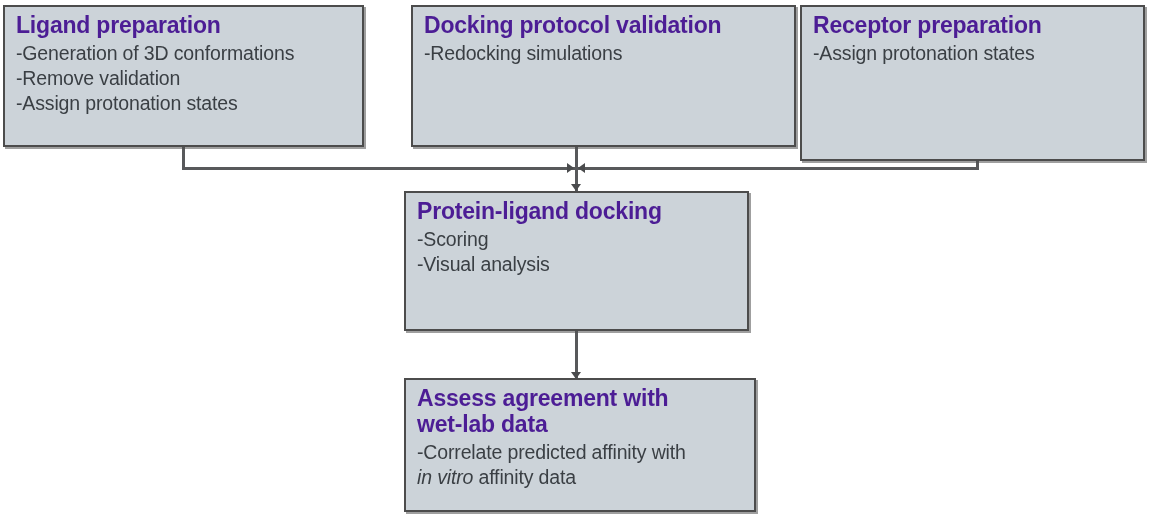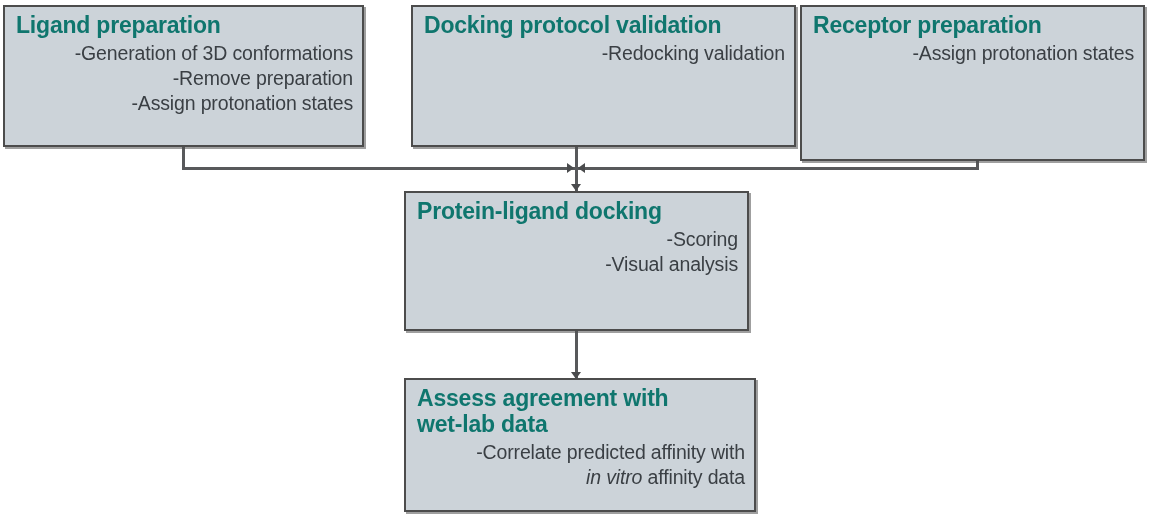--- a/index.html
+++ b/index.html
@@ -26,33 +26,32 @@
     box-sizing: border-box;
     background: #ccd3d9;
     border: 2px solid #4c4c4c;
     box-shadow: 2px 2px 0 0 rgba(80,80,80,0.55);
     padding: 6px 9px 6px 11px;
   }
   .node .title {
     font-weight: bold;
     font-size: 23px;
     line-height: 1.12;
-    color: #0f766e;
+    color: #4c1d95;
     letter-spacing: -0.2px;
     margin: 0 0 2px 0;
     white-space: pre-line;
   }
   .node .bullet {
     font-size: 19.5px;
     line-height: 1.3;
     color: #3a3f44;
     letter-spacing: -0.15px;
     white-space: pre-wrap;
     margin: 0;
-    text-align: right;
   }
   .node .bullet em {
     font-style: italic;
   }
 
   
   .conn {
     position: absolute;
     background: #58595b;
   }
@@ -90,27 +89,27 @@
   <div class="arrowhead" style="left:571px; top:184px;"></div>
   <div class="arrow-side right" style="left:567px; top:163px;"></div>
   <div class="arrow-side left" style="left:578px; top:163px;"></div>
 
   <div class="conn v" style="left:575px; top:330px; height:48px;"></div>
   <div class="arrowhead" style="left:571px; top:372px;"></div>
 
   <div class="node" style="left:3px; top:5px; width:361px; height:142px;">
     <div class="title">Ligand preparation</div>
     <div class="bullet">-Generation of 3D conformations</div>
-    <div class="bullet">-Remove preparation</div>
+    <div class="bullet">-Remove validation</div>
     <div class="bullet">-Assign protonation states</div>
   </div>
 
   <div class="node" style="left:390px; top:5px; width:385px; height:142px;margin-left:21px;">
     <div class="title">Docking protocol validation</div>
-    <div class="bullet">-Redocking validation</div>
+    <div class="bullet">-Redocking simulations</div>
   </div>
 
   <div class="node" style="left:800px; top:5px; width:345px; height:156px;">
     <div class="title">Receptor preparation</div>
     <div class="bullet">-Assign protonation states</div>
   </div>
 
   <div class="node" style="left:404px; top:378px; width:352px; height:134px;">
     <div class="title">Assess agreement with
 wet-lab data</div>

